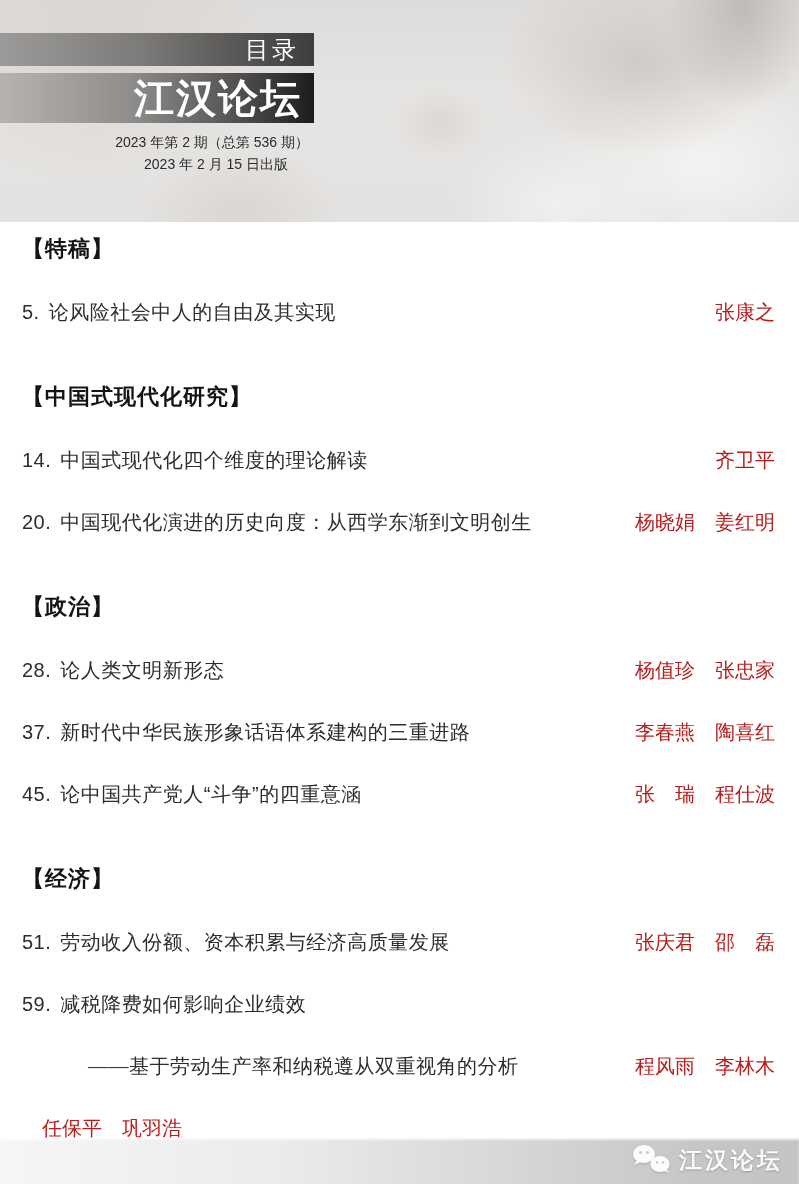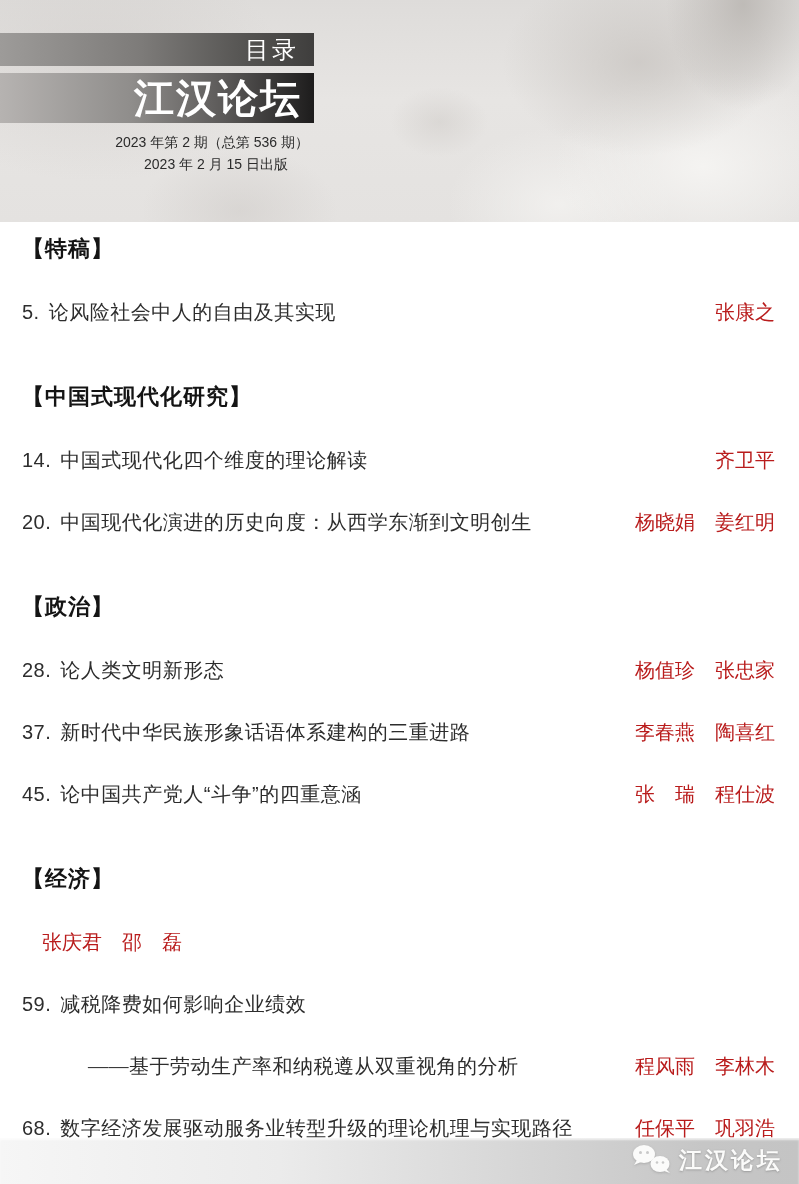--- a/index.html
+++ b/index.html
@@ -181,32 +181,32 @@
           <div class="toc-authors">李春燕　陶喜红</div>
         </div>
         <div class="toc-row">
           <div class="toc-title"><span class="no">45.</span><span>论中国共产党人“斗争”的四重意涵</span></div>
           <div class="toc-authors">张　瑞　程仕波</div>
         </div>
       </section>
       <section class="section">
         <h2 class="section-heading">【经济】</h2>
         <div class="toc-row">
+          <div class="toc-title"><span class="no">51.</span><span>劳动收入份额、资本积累与经济高质量发展</span></div>
           <div class="toc-authors">张庆君　邵　磊</div>
         </div>
         <div class="toc-row">
           <div class="toc-title"><span class="no">59.</span><span>减税降费如何影响企业绩效</span></div>
           <div class="toc-authors"></div>
         </div>
         <div class="toc-row indent">
           <div class="toc-title"><span>——基于劳动生产率和纳税遵从双重视角的分析</span></div>
           <div class="toc-authors">程风雨　李林木</div>
         </div>
         <div class="toc-row">
-          <div class="toc-title"><span class="no">68.</span><span>数字经济发展驱动服务业转型升级的理论机理与实现路径</span></div>
           <div class="toc-authors">任保平　巩羽浩</div>
         </div>
       </section>
     </main>
 
   <footer class="footband">
     <div class="watermark">
       <svg class="wechat-icon" width="40" height="32" viewBox="0 0 40 32" xmlns="http://www.w3.org/2000/svg">
         <g fill="#fbfbfa">
           <ellipse cx="12" cy="10" rx="11" ry="9"></ellipse>

